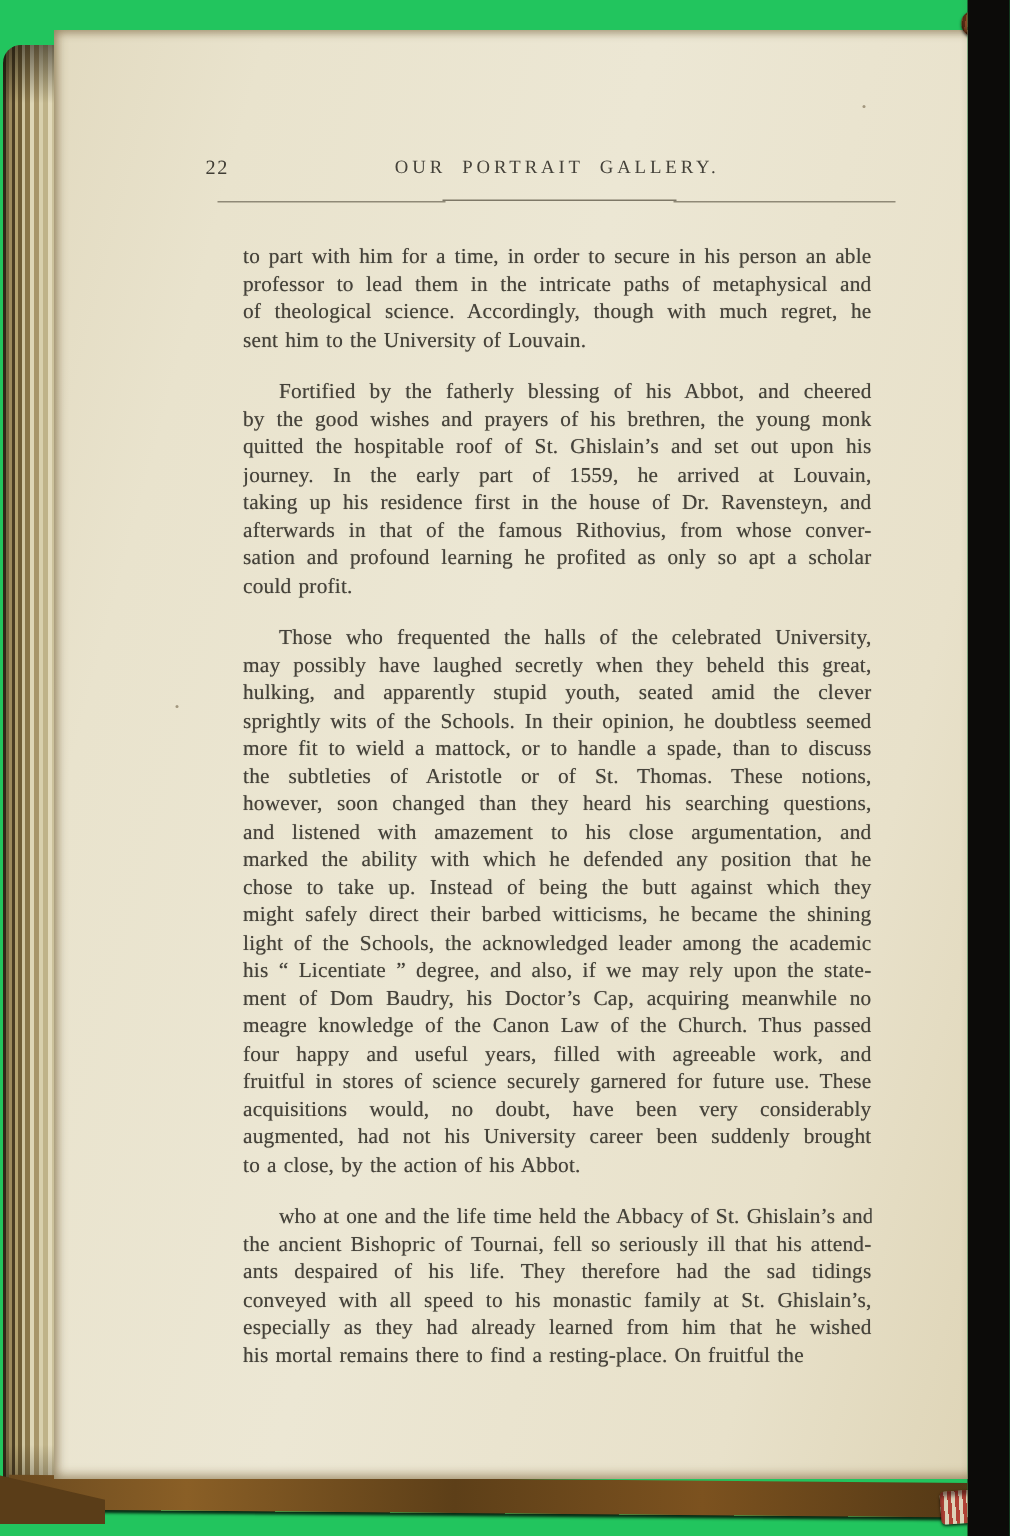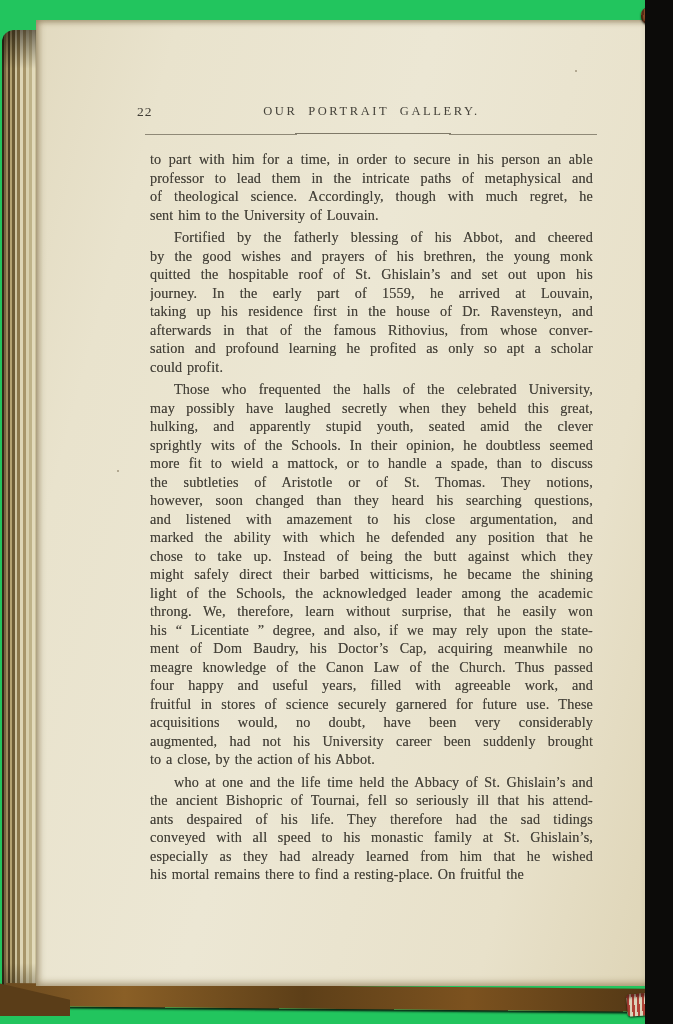--- a/index.html
+++ b/index.html
@@ -68,21 +68,21 @@
   .rule span { position: absolute; height: 1px; background: #8f8977; }
   .rule span:nth-child(1) { left: 0; top: 2px; width: 152px; }
   .rule span:nth-child(2) { left: 150px; top: 1px; width: 156px; background: #7e7867; }
   .rule span:nth-child(3) { left: 304px; top: 2px; width: 148px; }
   .textblock {
     position: absolute; left: 110px; top: 126px; width: 451px;
     font-size: 14.2px; letter-spacing: 0.15px; word-spacing: 1px;
     color: #45423a;
     text-shadow: 0 0 0.5px rgba(70,66,56,.65);
   }
-  .para { margin: 4px; }
+  .para { margin: 16px; }
   .line {
     height: 18.5px; line-height: 18.5px;
     white-space: nowrap; overflow: hidden;
     text-align: justify; text-align-last: justify;
   }
   .line.last { text-align-last: left; }
   .para.indent .line:first-child { text-indent: 24px; }
   
   .right-crease {
     position: absolute; left: 640px; top: 0; width: 33px; height: 1024px;
@@ -156,28 +156,27 @@
           <div class="line">afterwards in that of the famous Rithovius, from whose conver-</div>
           <div class="line">sation and profound learning he profited as only so apt a scholar</div>
           <div class="line last">could profit.</div>
         </div>
         <div class="para indent">
           <div class="line">Those who frequented the halls of the celebrated University,</div>
           <div class="line">may possibly have laughed secretly when they beheld this great,</div>
           <div class="line">hulking, and apparently stupid youth, seated amid the clever</div>
           <div class="line">sprightly wits of the Schools. In their opinion, he doubtless seemed</div>
           <div class="line">more fit to wield a mattock, or to handle a spade, than to discuss</div>
-          <div class="line">the subtleties of Aristotle or of St. Thomas. They notions,</div>
+          <div class="line">the subtleties of Aristotle or of St. Thomas. These notions,</div>
           <div class="line">however, soon changed than they heard his searching questions,</div>
           <div class="line">and listened with amazement to his close argumentation, and</div>
           <div class="line">marked the ability with which he defended any position that he</div>
           <div class="line">chose to take up. Instead of being the butt against which they</div>
           <div class="line">might safely direct their barbed witticisms, he became the shining</div>
           <div class="line">light of the Schools, the acknowledged leader among the academic</div>
-          <div class="line">throng. We, therefore, learn without surprise, that he easily won</div>
           <div class="line">his “ Licentiate ” degree, and also, if we may rely upon the state-</div>
           <div class="line">ment of Dom Baudry, his Doctor’s Cap, acquiring meanwhile no</div>
           <div class="line">meagre knowledge of the Canon Law of the Church. Thus passed</div>
           <div class="line">four happy and useful years, filled with agreeable work, and</div>
           <div class="line">fruitful in stores of science securely garnered for future use. These</div>
           <div class="line">acquisitions would, no doubt, have been very considerably</div>
           <div class="line">augmented, had not his University career been suddenly brought</div>
           <div class="line last">to a close, by the action of his Abbot.</div>
         </div>
         <div class="para indent">

